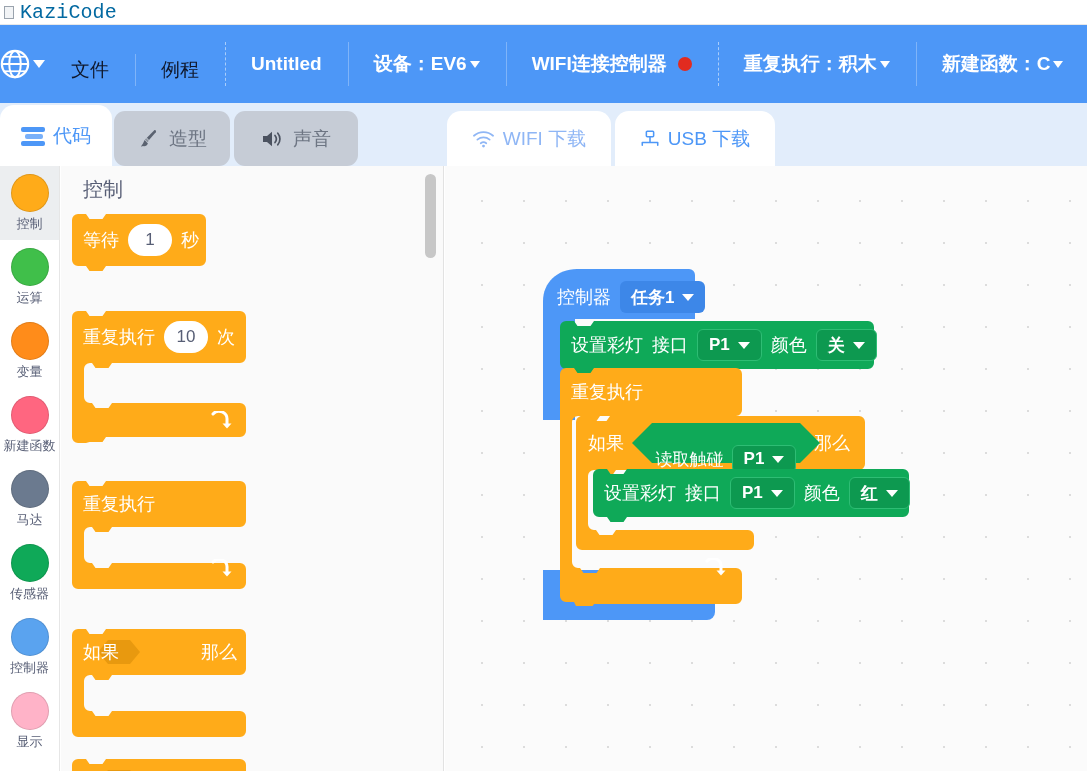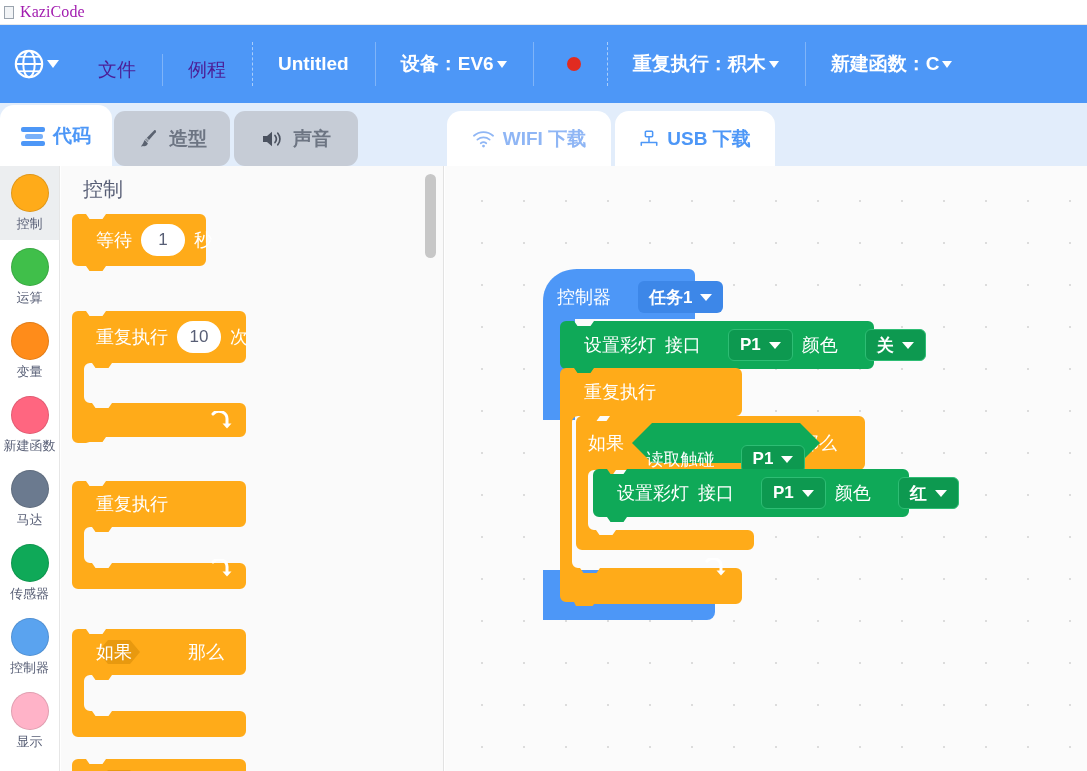--- a/index.html
+++ b/index.html
@@ -15,22 +15,22 @@
   .titlebar {
     position:absolute; left:0; top:0; width:1087px; height:25px;
     background:#ffffff; border-bottom:1px solid #e8e8e8;
     display:flex; align-items:center; padding-left:4px;
   }
   .titlebar .tb-icon {
     width:10px; height:13px; border:1px solid #9aa3ad; background:#f2f4f6;
     margin-right:6px; flex:none;
   }
   .titlebar .tb-text {
-    font-size:16px; color:#a21caf; letter-spacing:.1px;
-    font-family:Liberation Serif, serif;
+    font-size:20px; color:#0369a1; letter-spacing:.1px;
+    font-family:Liberation Mono, monospace;
   }
 
   
   .menubar {
     position:absolute; left:0; top:25px; width:1087px; height:78px;
     background:#4d97f7; display:flex; align-items:stretch;
   }
   .menu-globe {
     width:72px; display:flex; align-items:center; justify-content:center;
     gap:3px; color:#fff;
@@ -38,41 +38,41 @@
   .globe-svg { width:30px; height:30px; display:block; }
   .caret { width:0;height:0;border-left:6px solid transparent;border-right:6px solid transparent;border-top:8px solid #ffffff; }
   .caret.sm { border-left-width:5px;border-right-width:5px;border-top-width:7px; }
 
   .menu-item {
     display:flex; align-items:center; justify-content:center; gap:3px;
     padding:0 26px; color:#ffffff; white-space:nowrap;
     font-size:19px; position:relative;
   }
   .menu-item.bold { font-weight:bold; }
-  .menu-item.dim { color:#4c1d95; font-weight:normal;margin-top:12px; }
+  .menu-item.dim { color:#0f172a; font-weight:normal;margin-top:12px; }
   .menu-item .sep-l {
     position:absolute; left:0; top:17px; bottom:17px; width:1px;
     border-left:1px dashed #a9cdfb;
   }
   .menu-item .sep-solid {
     position:absolute; left:0; top:17px; bottom:17px; width:1px;
     background:#7fb4f9;
   }
   .red-dot { width:14px; height:14px; border-radius:50%; background:#e12b20; margin-left:8px; display:inline-block; }
 
   
   .tabstrip {
     position:absolute; left:0; top:103px; width:1087px; height:63px;
     background:#e2edfb;
   }
   .tab {
     position:absolute; top:8px; height:55px;
     border-radius:14px 14px 0 0;
     display:flex; align-items:center; justify-content:center; gap:8px;
-    font-size:19px; white-space:nowrap;font-weight:bold;
+    font-size:19px; white-space:nowrap;
   }
   .tab.inactive { background:#c6ccd6; color:#6d7583;border-radius:11px; }
   .tab.active-code { background:#ffffff; color:#4d97f7; top:2px; height:61px; }
   .tab.dl { background:#ffffff; color:#4d97f7; }
   .tab.dl.faded { color:#8fb6f5; }
 
   .icon-blocks { width:24px; height:18px; position:relative; display:inline-block;}
   .icon-blocks i { position:absolute; left:0; height:5px; border-radius:2px; background:#4d97f7; display:block;}
   .icon-blocks i:nth-child(1){ top:0; width:24px; }
   .icon-blocks i:nth-child(2){ top:7px; width:18px; left:4px; background:#79b0f9;}
@@ -118,34 +118,33 @@
     background-image: radial-gradient(#dcdcdc 1.1px, transparent 1.2px);
     background-size: 42px 42px;
     background-position: 16px 14px;
     overflow:hidden;
   }
 
   
   .blk { position:absolute; }
   .blk-row {
     display:flex; align-items:center; gap:9px;
-    padding:0 24px; color:#ffffff; font-size:18px; white-space:nowrap;
+    padding:0 11px; color:#ffffff; font-size:18px; white-space:nowrap;
     height:100%;
     text-align:right;
   }
   .oval {
     background:#ffffff; color:#575e75; border-radius:16px;
     min-width:44px; height:32px; display:flex; align-items:center; justify-content:center;
     font-size:17px; padding:0 10px;
   }
   .field {
     border-radius:6px; height:32px; display:flex; align-items:center;
     justify-content:center; gap:8px; padding:0 11px; font-size:17px; font-weight:bold;
     color:#ffffff;
-    margin-left:18px;
   }
   .field .fcaret { width:0;height:0;border-left:6px solid transparent;border-right:6px solid transparent;border-top:7px solid #ffffff; }
   .hexslot { width:72px; height:30px; }
   .loop-arrow { position:absolute; width:22px; height:20px; }
 
   .lbl { color:#fff; }
 
   
   .svgwrap { position:absolute; left:0; top:0; }
 </style>
@@ -186,20 +185,21 @@
     </div>
 
     <div class="menu-item bold">
       <span class="sep-solid"></span>
       <span>设备：EV6</span>
       <span class="caret sm"></span>
     </div>
 
     <div class="menu-item bold">
       <span class="sep-solid"></span>
+      <span>WIFI连接控制器</span>
       <span class="red-dot"></span>
     </div>
 
     <div class="menu-item bold">
       <span class="sep-l"></span>
       <span>重复执行：积木</span>
       <span class="caret sm"></span>
     </div>
 
     <div class="menu-item bold">

